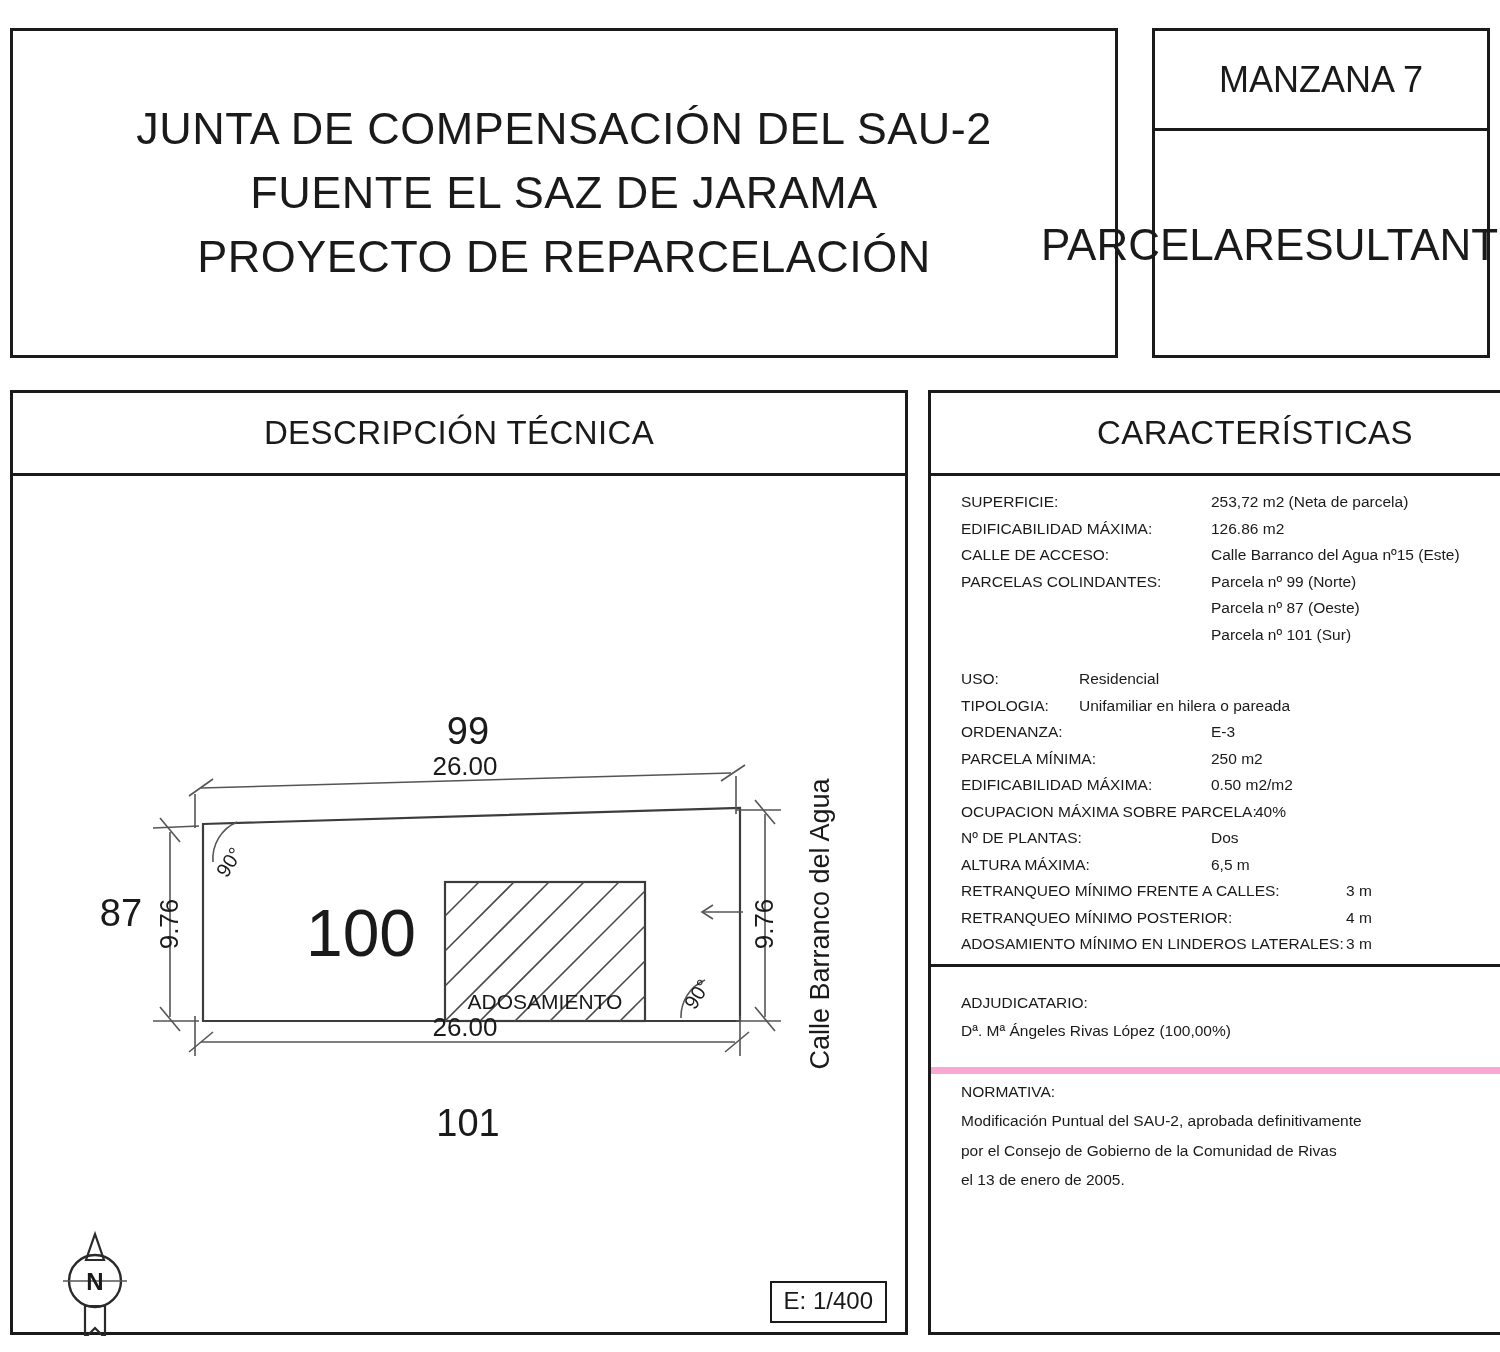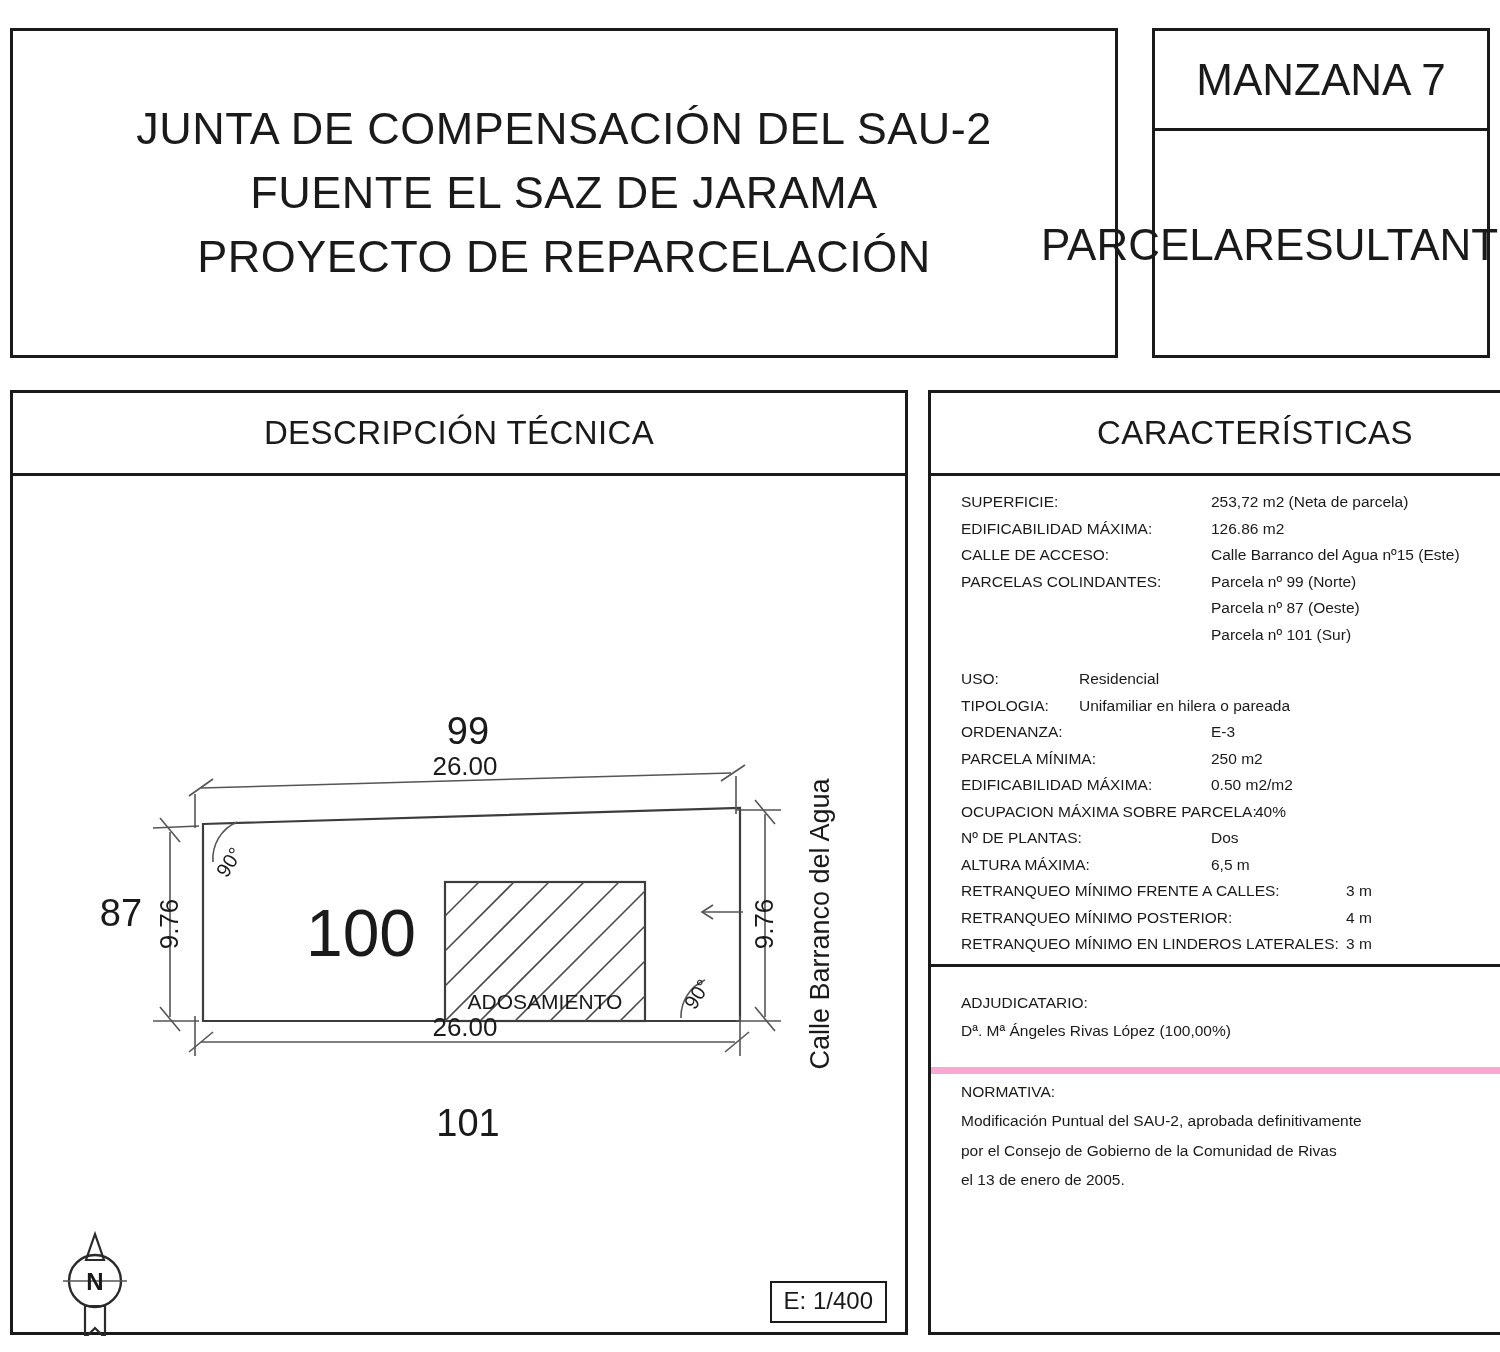--- a/index.html
+++ b/index.html
@@ -50,21 +50,21 @@
     height: 330px;
     border: 3px solid #1a1a1a;
     box-sizing: border-box;
   }
   .header-parcel-box .mz {
     height: 97px;
     border-bottom: 3px solid #1a1a1a;
     display: flex;
     align-items: center;
     justify-content: center;
-    font-size: 44px;
+    font-size: 36px;
     white-space: nowrap;
   }
   .header-parcel-box .pr {
     height: 227px;
     display: flex;
     flex-direction: row;
     align-items: center;
     justify-content: center;
     line-height: 1.22;
     font-size: 44px;
@@ -332,21 +332,21 @@
       </div>
       <div class="row">
         <span class="lbl" style="width:385px">RETRANQUEO MÍNIMO FRENTE A CALLES:</span>
         <span class="val">3 m</span>
       </div>
       <div class="row">
         <span class="lbl" style="width:385px">RETRANQUEO MÍNIMO POSTERIOR:</span>
         <span class="val">4 m</span>
       </div>
       <div class="row" style="margin-bottom:2px">
-        <span class="lbl" style="width:385px">RETRANQUEO MÍNIMO EN LINDEROS LATERALES:</span>
+        <span class="lbl" style="width:385px">ADOSAMIENTO MÍNIMO EN LINDEROS LATERALES:</span>
         <span class="val">3 m</span>
       </div>
     </div>
 
     <div class="sect sect-b">
       <div class="blockline">ADJUDICATARIO:</div>
       <div class="blockline" style="margin-bottom:0">Dª. Mª Ángeles Rivas López  (100,00%)</div>
     </div>
 
     <div class="sect sect-c">

